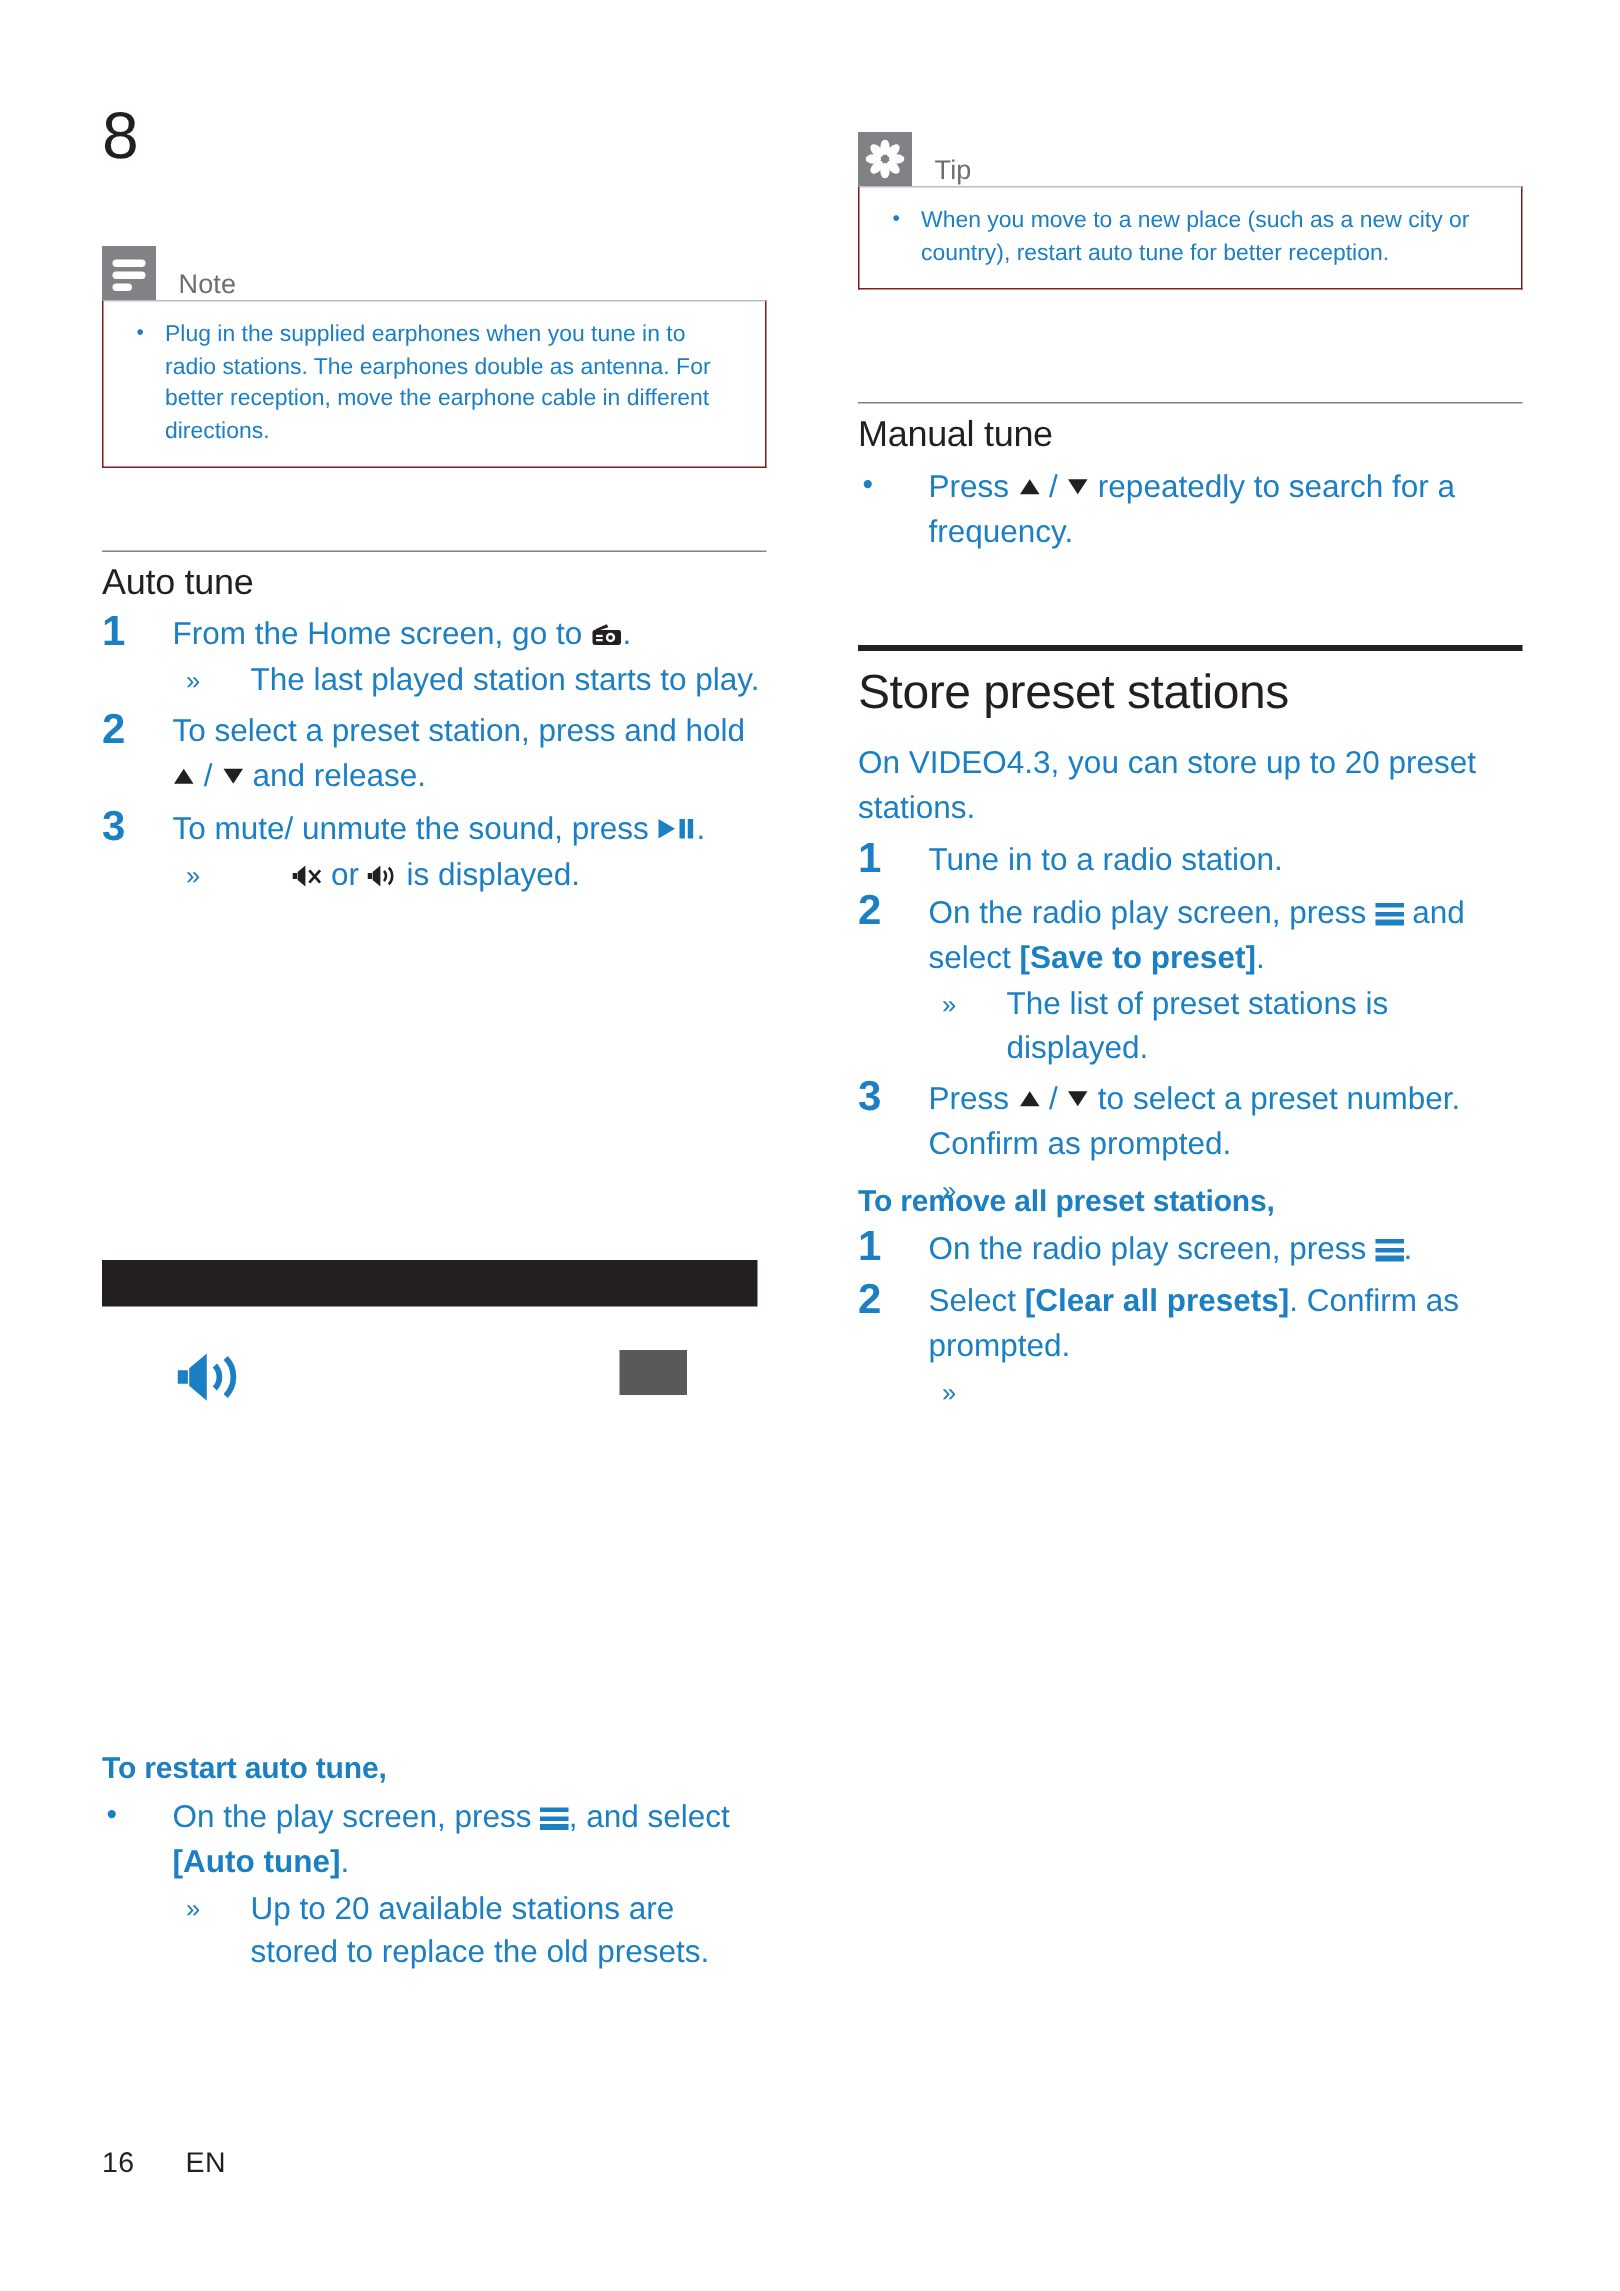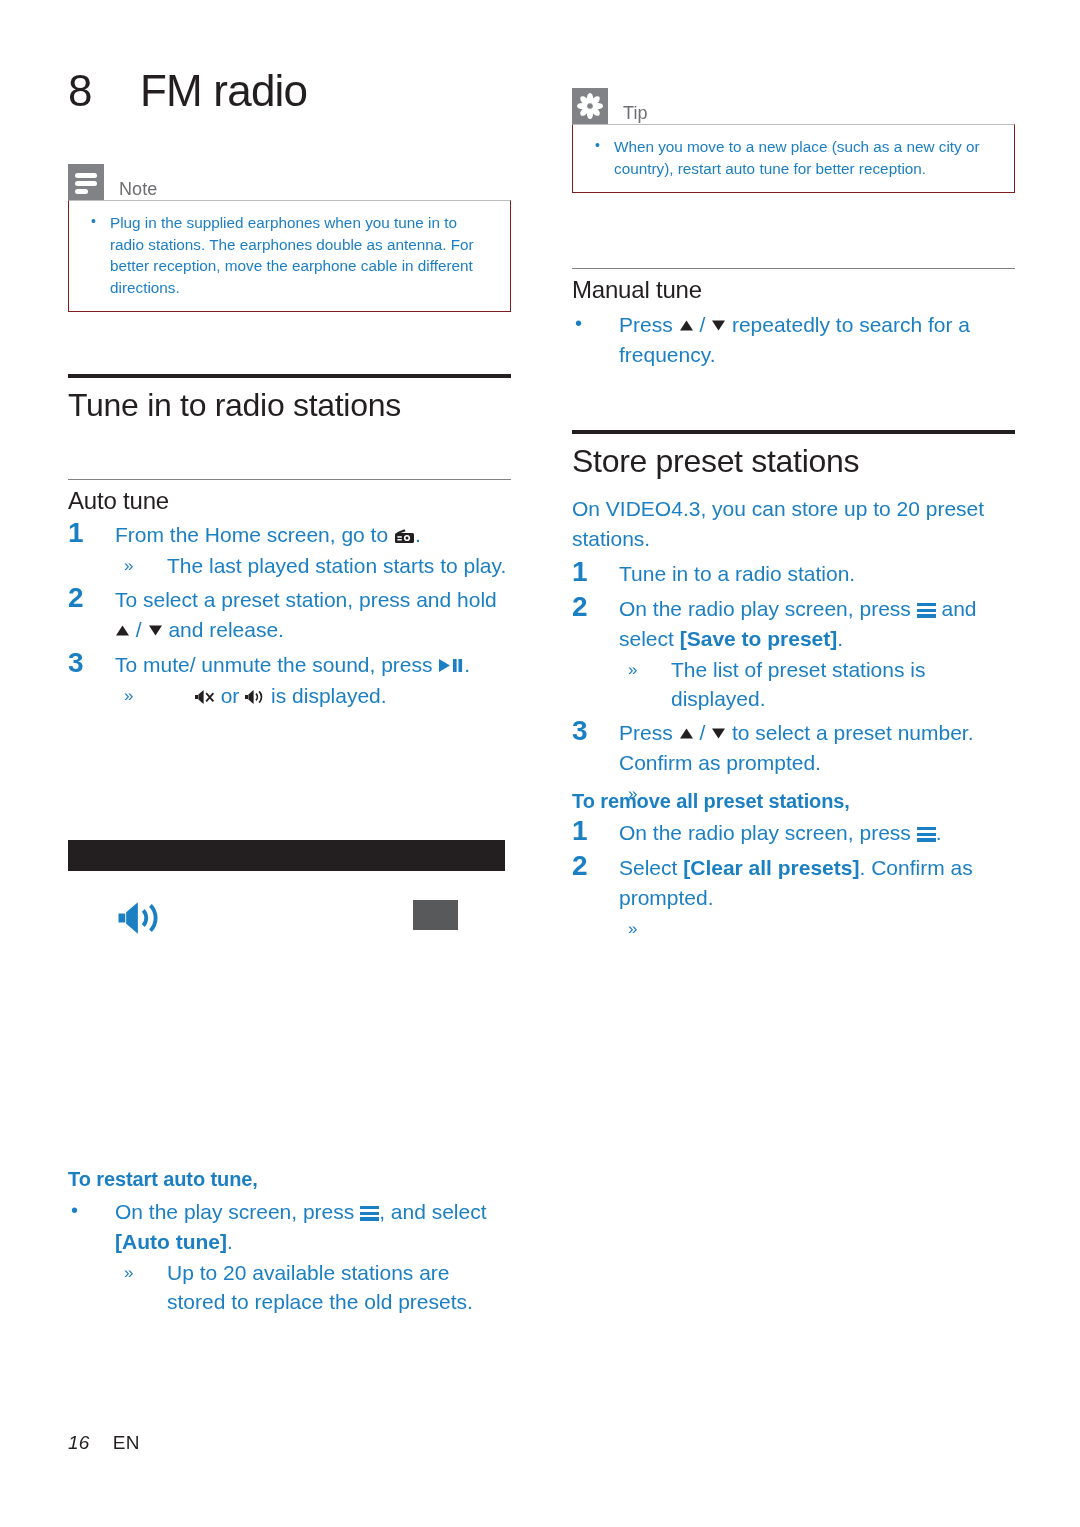--- a/index.html
+++ b/index.html
@@ -296,54 +296,49 @@
 
   
   .footer {
     position: absolute;
     left: 68px;
     top: 1432px;
     font-size: 19px;
     color: #231f20;
     letter-spacing: 0.3px;
   }
-  .footer .pg { margin-right: 23px; font-style: italic; }
+  .footer .pg { margin-right: 34px; }
 </style>
 </head>
 <body>
 
 <div class="page">
 
   <div class="col col-left">
 
     <div class="chapter">
       <div class="chapter-num">8</div>
-      <div class="chapter-title">FM radio</div>
     </div>
 
     <div class="callout" style="margin-top:48px;">
       <div class="callout-head">
         <div class="callout-badge">
           <span class="bar b1"></span>
             <span class="bar b2"></span>
             <span class="bar b3"></span>
         </div>
         <div class="callout-label">Note</div>
       </div>
       <div class="callout-body">
         <ul>
           <li>Plug in the supplied earphones when you tune in to radio stations. The earphones double as antenna. For better reception, move the earphone cable in different directions.</li>
         </ul>
       </div>
     </div>
 
-    <div style="margin-top:62px;">
-      <div class="rule-thick"></div>
-      <h1 class="sect">Tune in to radio stations</h1>
-    </div>
 
     <div style="margin-top:55px;">
       <div class="rule-thin"></div>
       <h2 class="sub">Auto tune</h2>
 
       <ol class="steps">
 
         <li class="step">
           <span class="num">1</span>
           <span>From the Home screen, go to</span>

